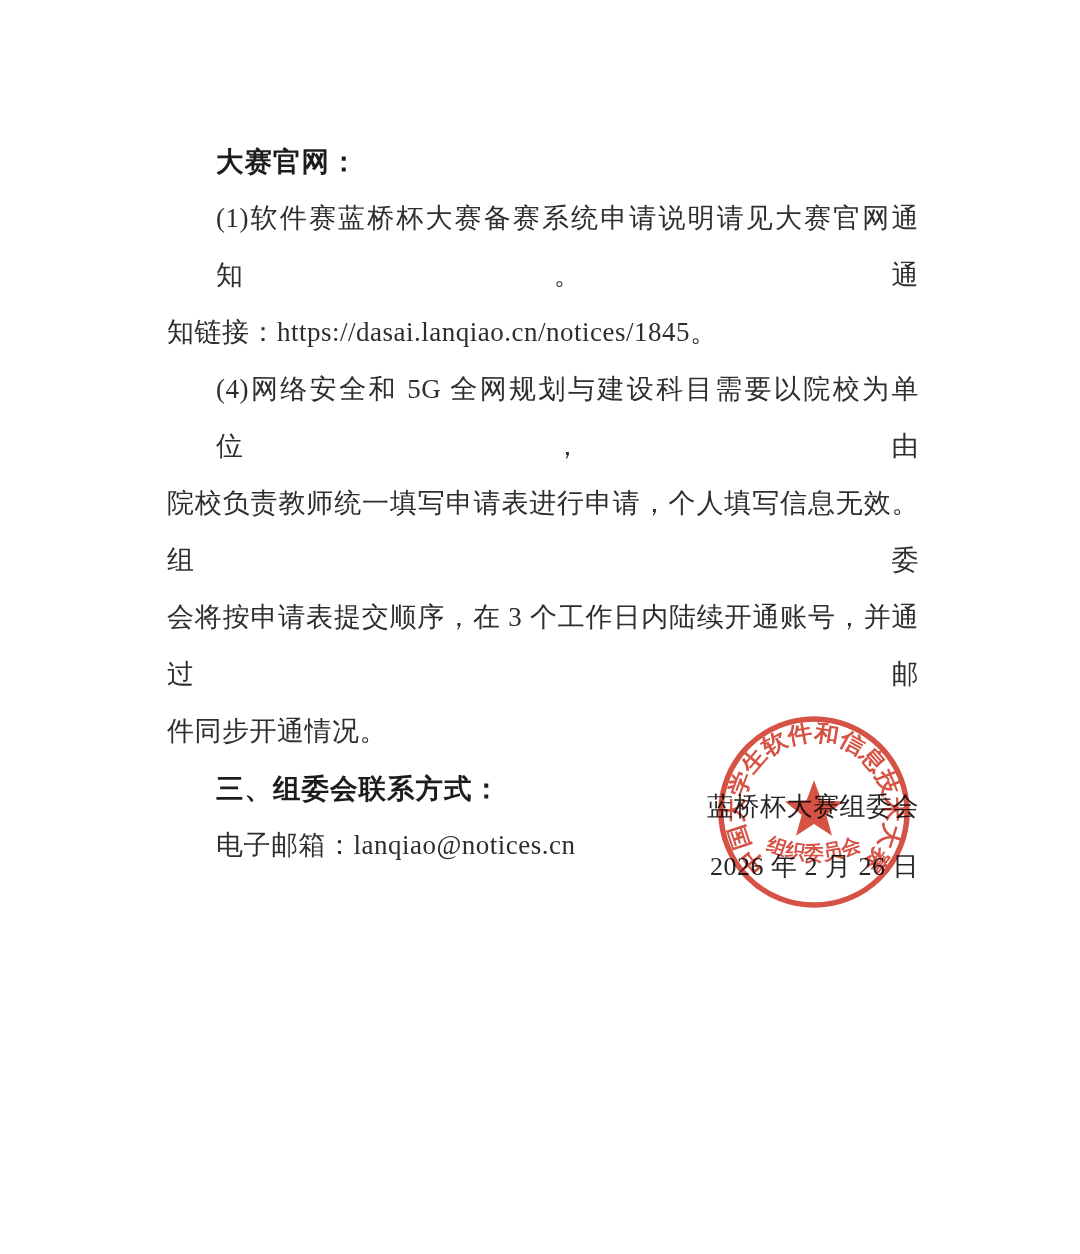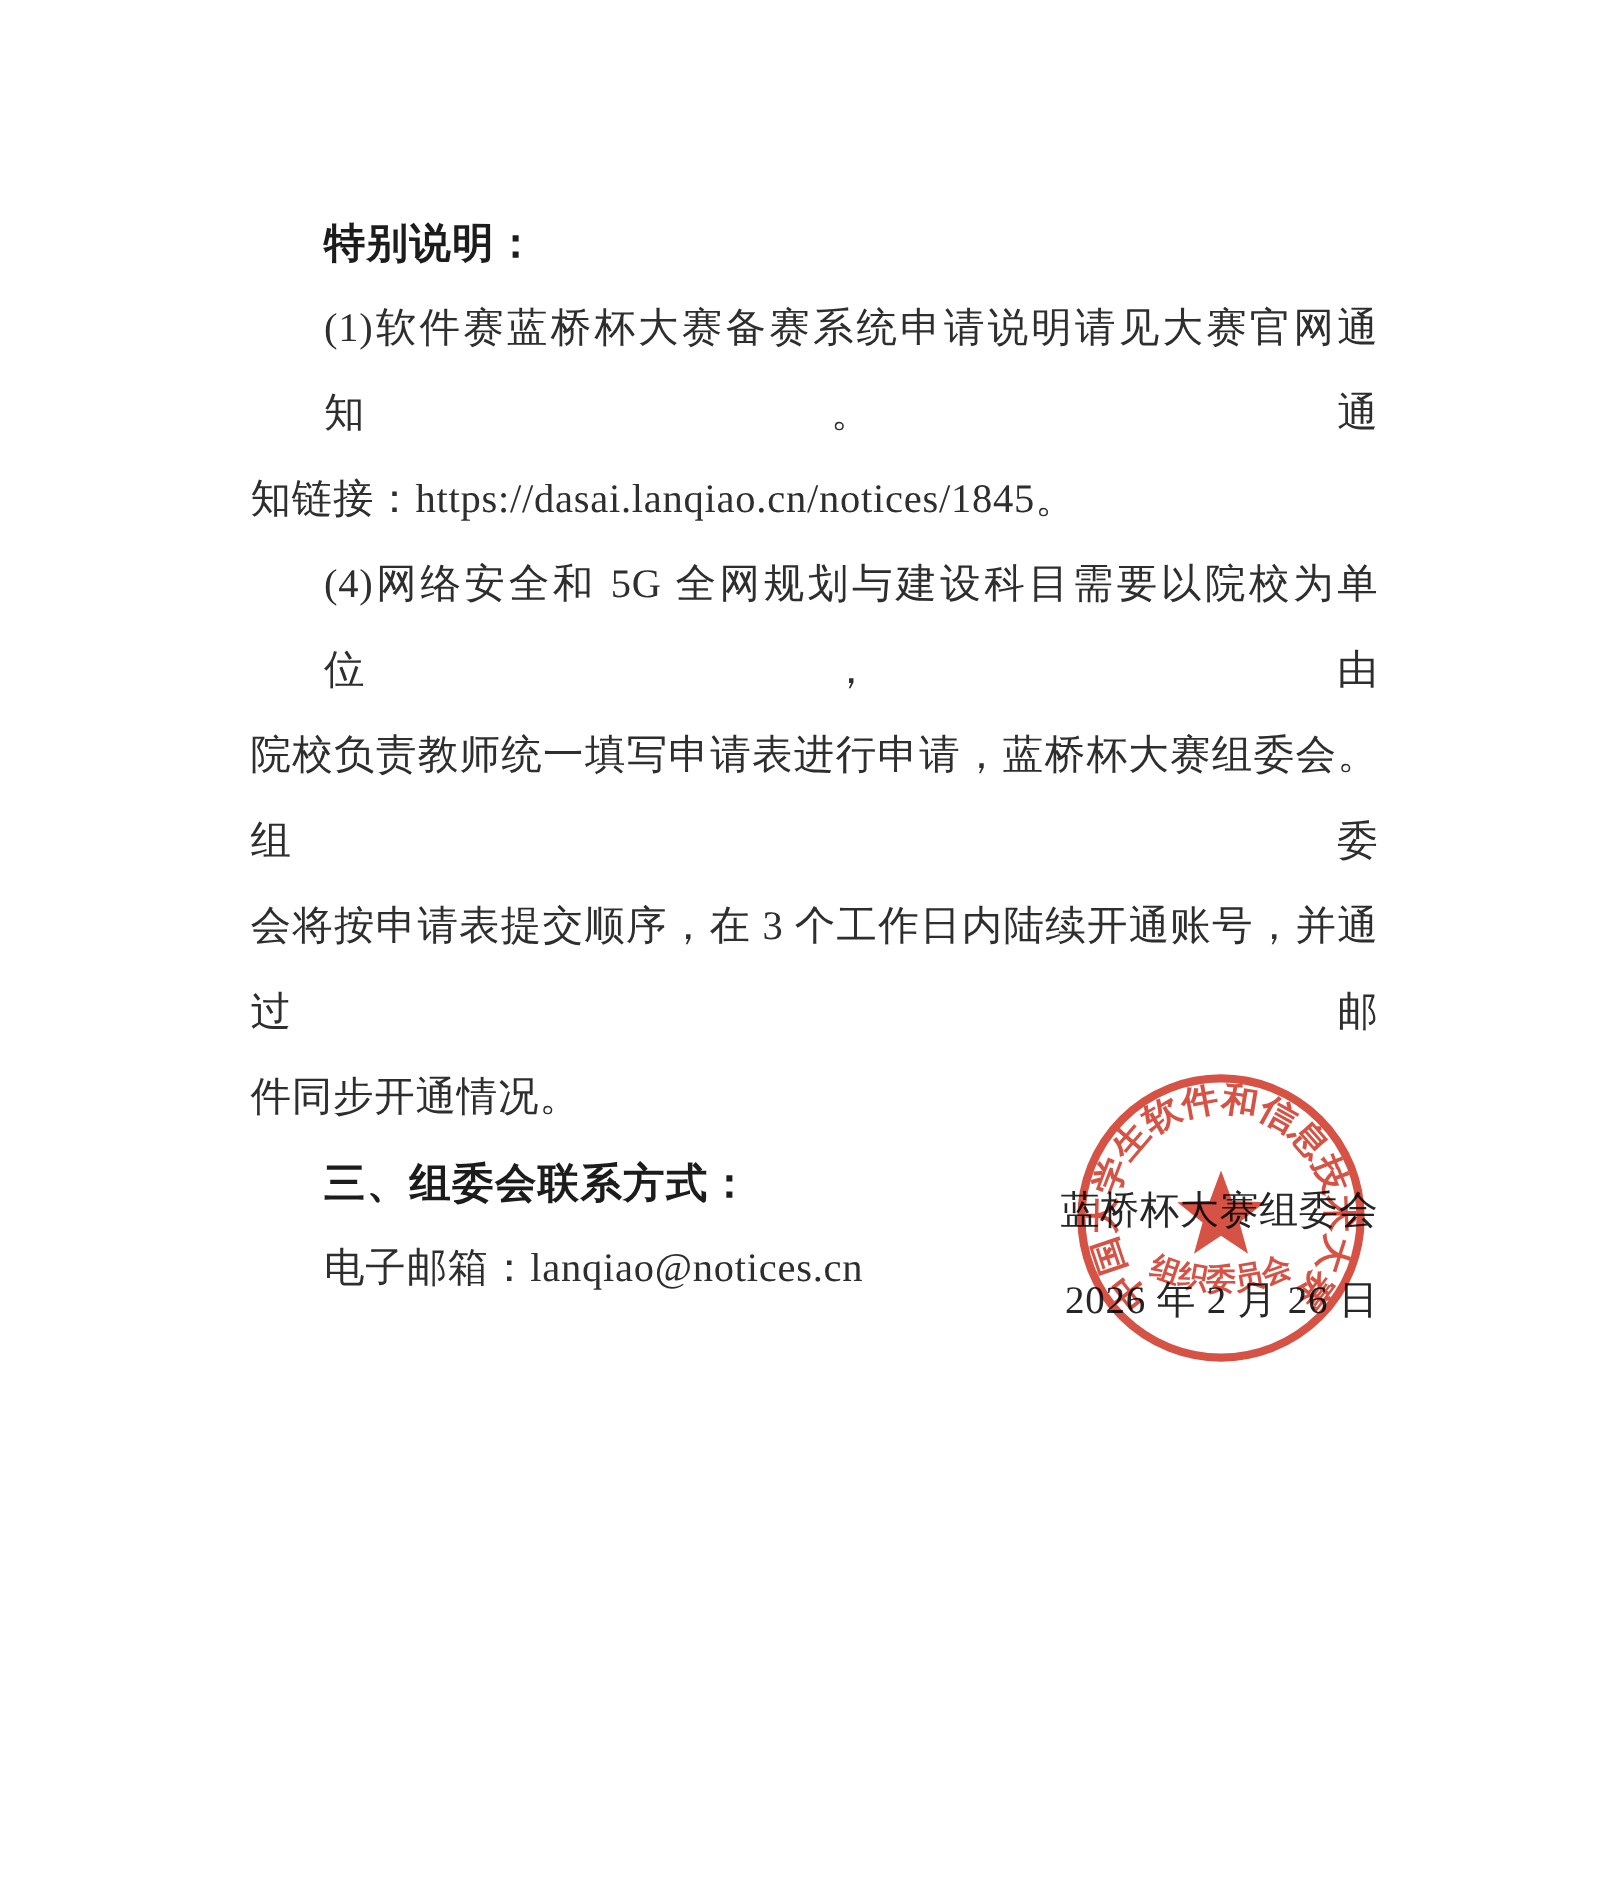--- a/index.html
+++ b/index.html
@@ -68,25 +68,25 @@
     filter: blur(0.3px);
   }
   .stamp svg { display: block; }
 </style>
 </head>
 <body>
 
 <div class="page">
 
   <div class="content">
-    <div class="line heading indent">特别说明：</div>
+    <div class="line heading indent">大赛官网：</div>
     <div class="just indent">(1)软件赛蓝桥杯大赛备赛系统申请说明请见大赛官网通知。通</div>
     <div class="line">知链接：https://dasai.lanqiao.cn/notices/1845。</div>
     <div class="just indent">(4)网络安全和 5G 全网规划与建设科目需要以院校为单位，由</div>
-    <div class="just">院校负责教师统一填写申请表进行申请，蓝桥杯大赛组委会。组委</div>
+    <div class="just">院校负责教师统一填写申请表进行申请，个人填写信息无效。组委</div>
     <div class="just">会将按申请表提交顺序，在 3 个工作日内陆续开通账号，并通过邮</div>
     <div class="line">件同步开通情况。</div>
     <div class="line heading indent">三、组委会联系方式：</div>
     <div class="line indent">电子邮箱：lanqiao@notices.cn</div>
   </div>
 
   <div class="sig-line signature">蓝桥杯大赛组委会</div>
   <div class="sig-line dateline">2026 年 2 月 26 日</div>
 
   <div class="stamp">

